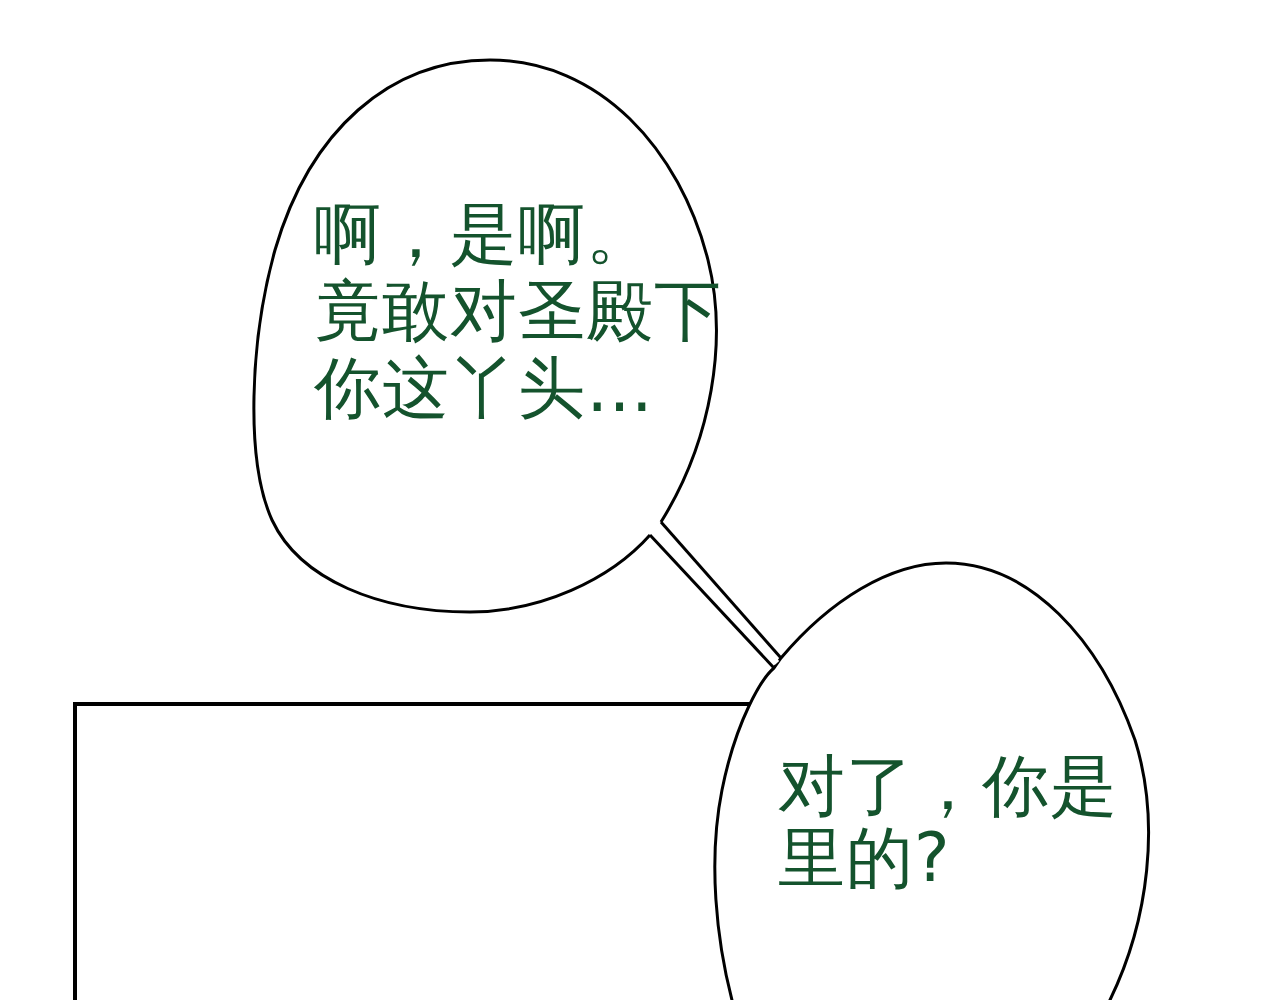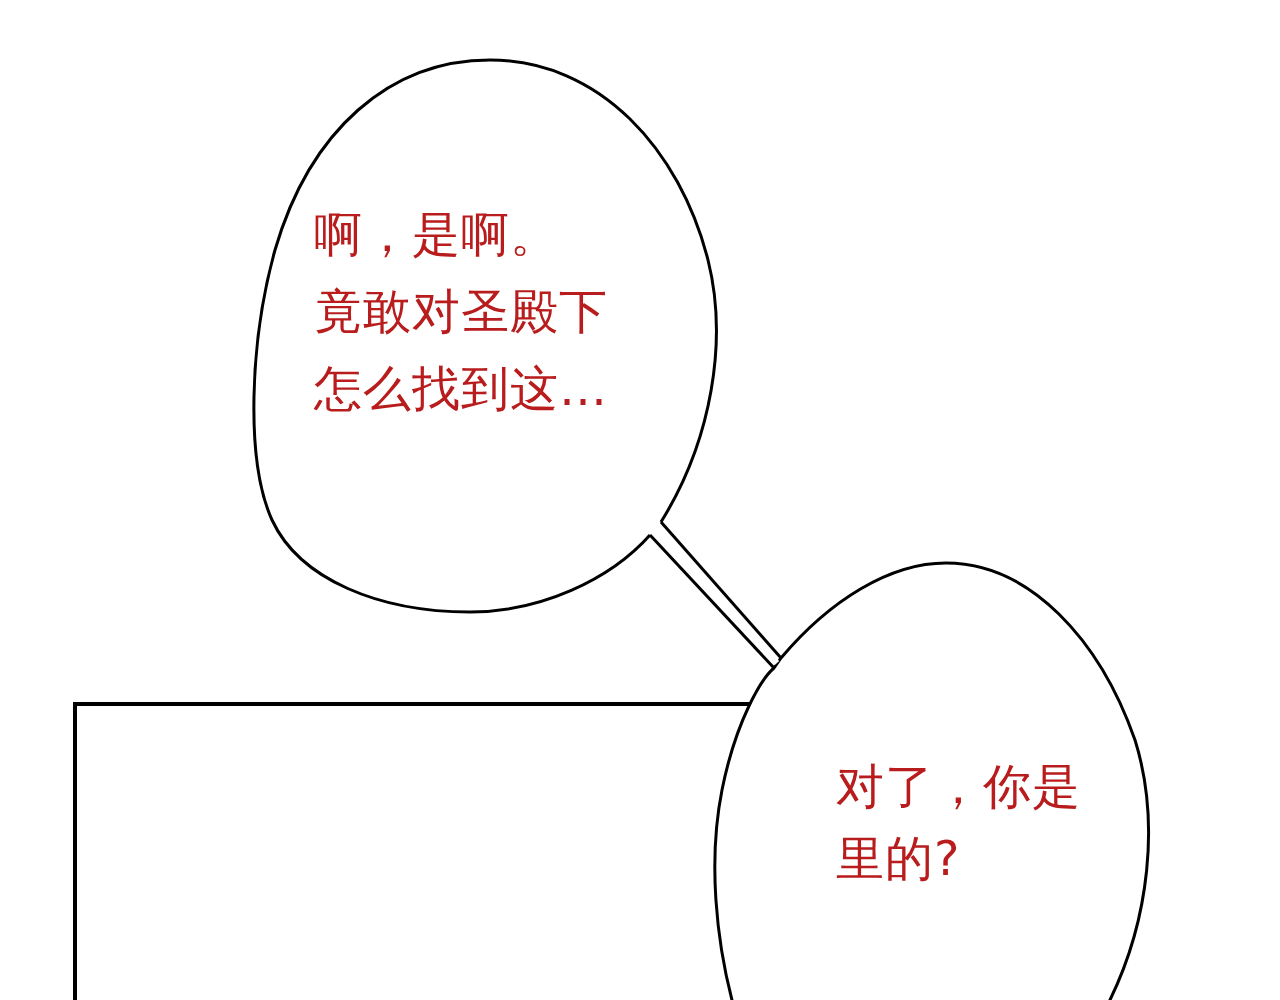--- a/index.html
+++ b/index.html
@@ -16,36 +16,36 @@
     }
     #art {
       position: absolute;
       left: 0;
       top: 0;
       width: 1280px;
       height: 1000px;
     }
     .bubble-text {
       position: absolute;
-      color: #b91c1c;
+      color: #14532d;
       font-family: "DejaVu Sans", sans-serif;
-      font-size: 48px;
+      font-size: 67px;
       line-height: 77px;
       letter-spacing: 1px;
       white-space: nowrap;
     }
     .bubble-text .line {
       display: block;
     }
     #bubble1-text {
       left: 314px;
       top: 196px;
     }
     #bubble2-text {
-      left: 836px;
+      left: 778px;
       top: 750px;
       line-height: 72px;
     }
   </style>
 </head>
 <body>
 
 <svg id="art" viewBox="0 0 1280 1000" xmlns="http://www.w3.org/2000/svg">
 
   <path d="M75 1000 L75 704 L760 704" fill="none" stroke="#000" stroke-width="4" stroke-linejoin="miter"></path>
@@ -68,19 +68,19 @@
 
   <path d="M650 535 L774 668" fill="none" stroke="#000" stroke-width="3"></path>
   <path d="M661 522 L781 658" fill="none" stroke="#000" stroke-width="3"></path>
 
   <path d="M653 529 L777 663" fill="none" stroke="#fff" stroke-width="6"></path>
 </svg>
 
 <div id="bubble1-text" class="bubble-text">
   <span class="line">啊，是啊。</span>
   <span class="line">竟敢对圣殿下</span>
-  <span class="line">怎么找到这…</span>
+  <span class="line">你这丫头…</span>
 </div>
 
 <div id="bubble2-text" class="bubble-text">
   <span class="line">对了，你是</span>
   <span class="line">里的?</span>
 </div>
 
 </body></html>

